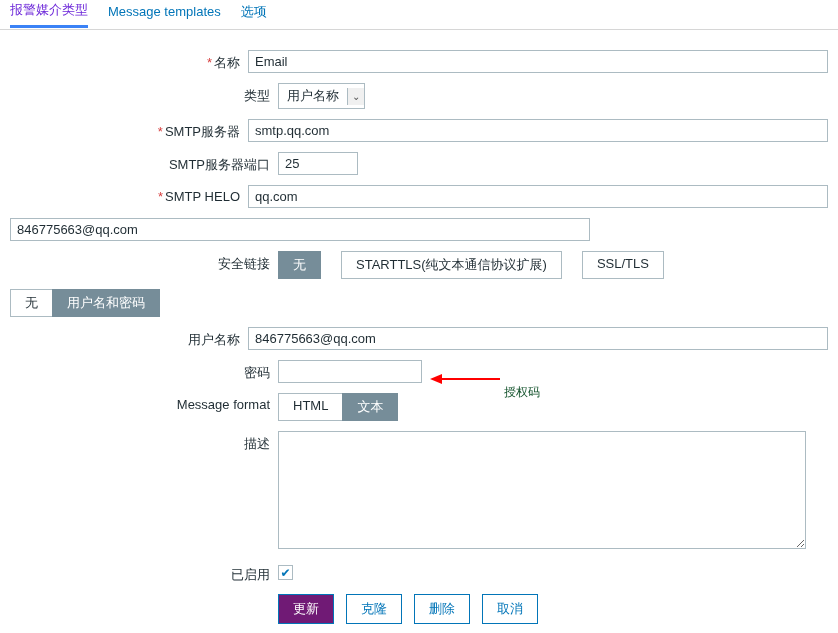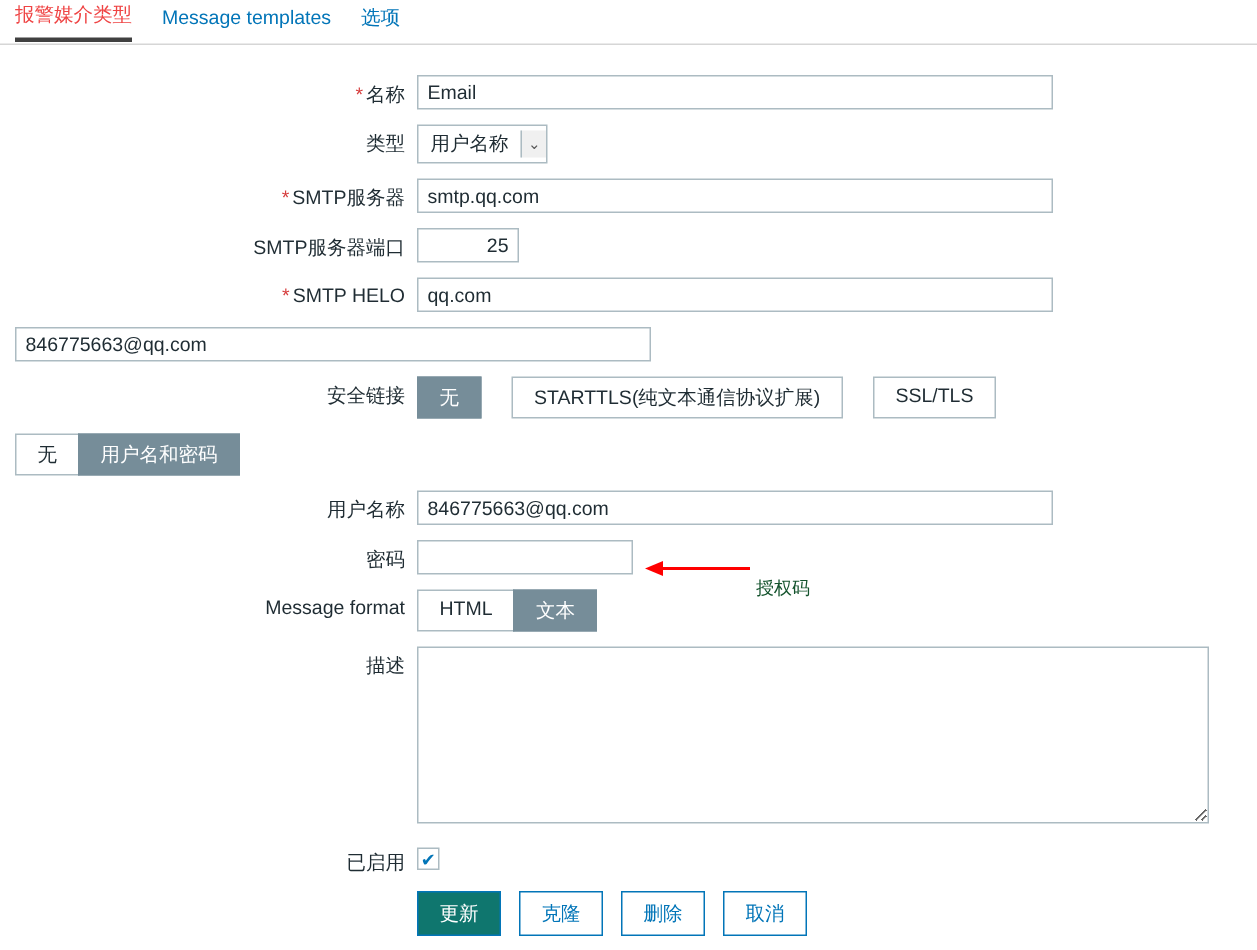--- a/index.html
+++ b/index.html
@@ -20,22 +20,22 @@
       height: 30px;
       align-items: center;
     }
     .tab {
       cursor: pointer;
       font-size: 13px;
       color: #0275b8;
       padding-bottom: 6px;
     }
     .tab.active {
-      color: #ef4444;
-      border-bottom: 3px solid #404040;
+      color: #6d28d9;
+      border-bottom: 3px solid #3b82f6;
     }
     .form {
       padding: 20px 10px 10px 10px;
     }
     .row {
       display: flex;
       align-items: flex-start;
       margin-bottom: 10px;
     }
     .label {
@@ -54,22 +54,22 @@
       flex: 1;
     }
     input[type="text"], input[type="password"], textarea, select {
       border: 1px solid #acbbc2;
       padding: 3px 6px;
       font-size: 13px;
       font-family: inherit;
       color: #1f2c33;
       background: #fff;
     }
-    input.wide { width: 424px; }
-    input.short { width: 68px; text-align: right; }
+    input.wide { width: 580px; }
+    input.short { width: 80px; }
     input.pwd { width: 144px; }
     textarea { width: 528px; height: 118px; resize: both; }
     .select-wrap {
       display: inline-flex;
       align-items: center;
       border: 1px solid #acbbc2;
     }
     .select-wrap .sel-text {
       padding: 3px 8px;
       font-size: 13px;
@@ -104,21 +104,21 @@
       gap: 12px;
       margin-top: 8px;
       margin-left: 268px;
     }
     .btn {
       padding: 5px 14px;
       font-size: 13px;
       cursor: pointer;
       border: 1px solid #0275b8;
     }
-    .btn.primary { background: #0f766e; color: #fff; }
+    .btn.primary { background: #701a75; color: #fff; }
     .btn.secondary { background: #fff; color: #0275b8; text-align: right; }
     .cb {
       width: 15px;
       height: 15px;
       border: 1px solid #acbbc2;
       display: inline-flex;
       align-items: center;
       justify-content: center;
       font-size: 12px;
       color: #0275b8;

